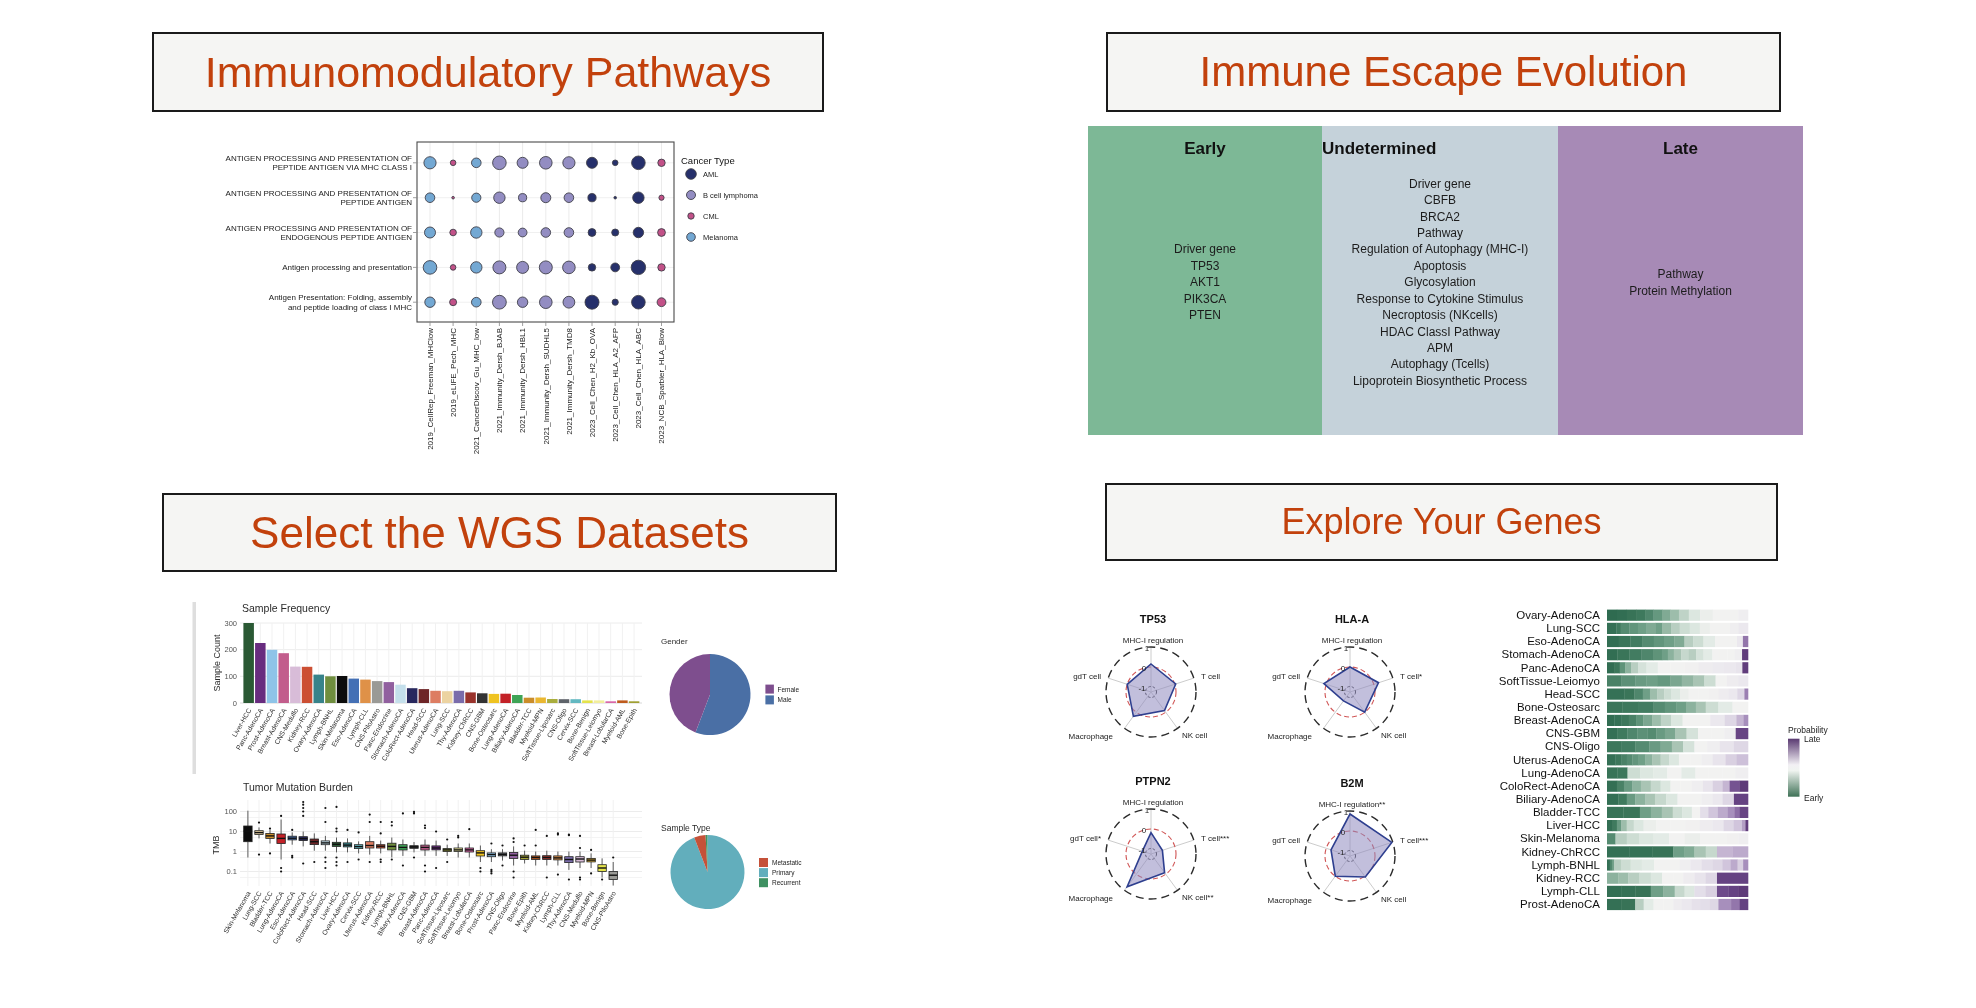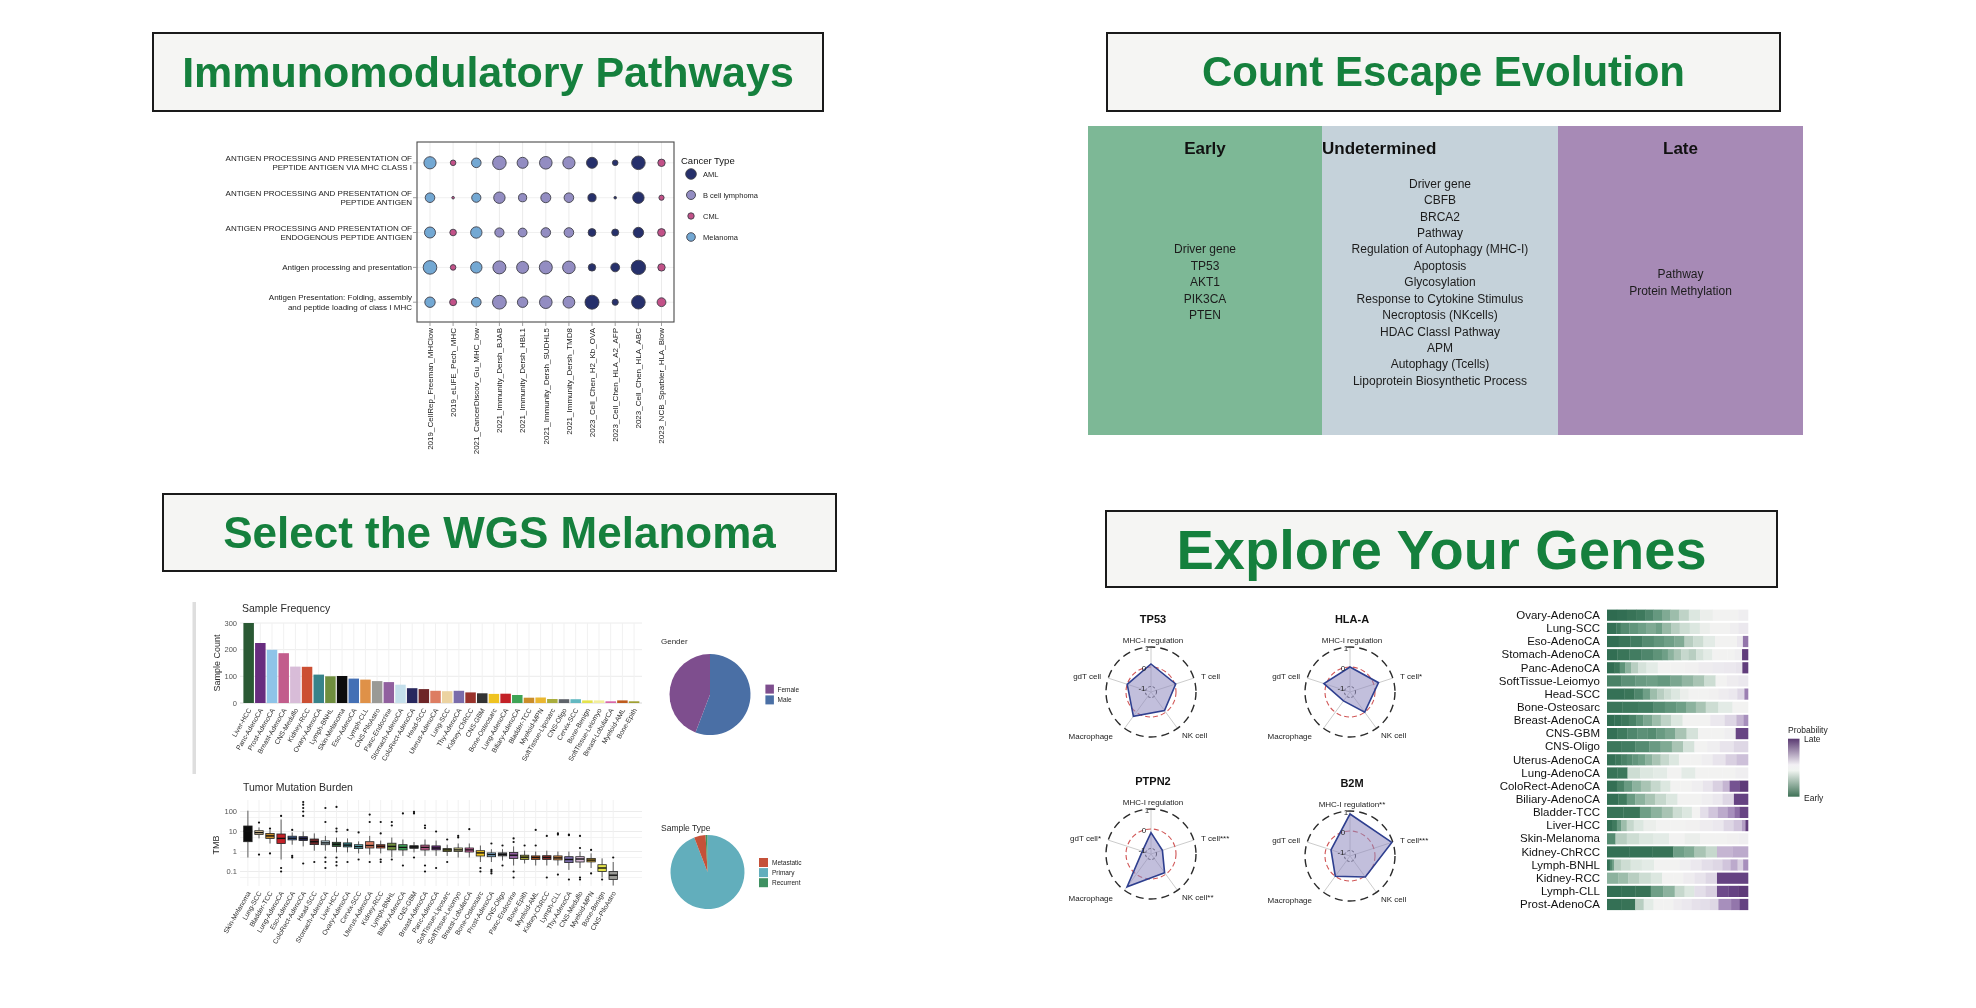--- a/index.html
+++ b/index.html
@@ -1,21 +1,21 @@
 <!DOCTYPE html>
 <html><head><meta charset="utf-8"><style>
 html,body{margin:0;padding:0;background:#ffffff;}
 body{width:1976px;height:1008px;position:relative;font-family:"Liberation Sans",sans-serif;overflow:hidden;}
-.tbox{position:absolute;border:2.5px solid #1a1a1a;background:#f5f5f3;display:flex;align-items:center;justify-content:center;font-weight:bold;color:#15803d;}
+.tbox{position:absolute;border:2.5px solid #1a1a1a;background:#f5f5f3;display:flex;align-items:center;justify-content:center;font-weight:normal;color:#c2410c;}
 svg text{font-family:"Liberation Sans",sans-serif;}
 </style></head><body>
 <div class="tbox" style="left:152px;top:32px;width:668px;height:76px;font-size:43px">Immunomodulatory Pathways</div>
-<div class="tbox" style="left:1106px;top:32px;width:671px;height:76px;font-size:42px">Count Escape Evolution</div>
-<div class="tbox" style="left:162px;top:493px;width:671px;height:75px;font-size:44px">Select the WGS Melanoma</div>
-<div class="tbox" style="left:1105px;top:510px;width:669px;height:74px;font-size:56px">Explore Your Genes</div>
+<div class="tbox" style="left:1106px;top:32px;width:671px;height:76px;font-size:42px">Immune Escape Evolution</div>
+<div class="tbox" style="left:162px;top:493px;width:671px;height:75px;font-size:44px">Select the WGS Datasets</div>
+<div class="tbox" style="left:1105px;top:483px;width:669px;height:74px;font-size:36px">Explore Your Genes</div>
 <svg style="position:absolute;left:150px;top:130px" width="740" height="360" xmlns="http://www.w3.org/2000/svg">
     <line x1="280.0" y1="12" x2="280.0" y2="192" stroke="#ebebeb" stroke-width="1"></line>
     <line x1="303.1" y1="12" x2="303.1" y2="192" stroke="#ebebeb" stroke-width="1"></line>
     <line x1="326.3" y1="12" x2="326.3" y2="192" stroke="#ebebeb" stroke-width="1"></line>
     <line x1="349.4" y1="12" x2="349.4" y2="192" stroke="#ebebeb" stroke-width="1"></line>
     <line x1="372.6" y1="12" x2="372.6" y2="192" stroke="#ebebeb" stroke-width="1"></line>
     <line x1="395.8" y1="12" x2="395.8" y2="192" stroke="#ebebeb" stroke-width="1"></line>
     <line x1="418.9" y1="12" x2="418.9" y2="192" stroke="#ebebeb" stroke-width="1"></line>
     <line x1="442.0" y1="12" x2="442.0" y2="192" stroke="#ebebeb" stroke-width="1"></line>
     <line x1="465.2" y1="12" x2="465.2" y2="192" stroke="#ebebeb" stroke-width="1"></line>

